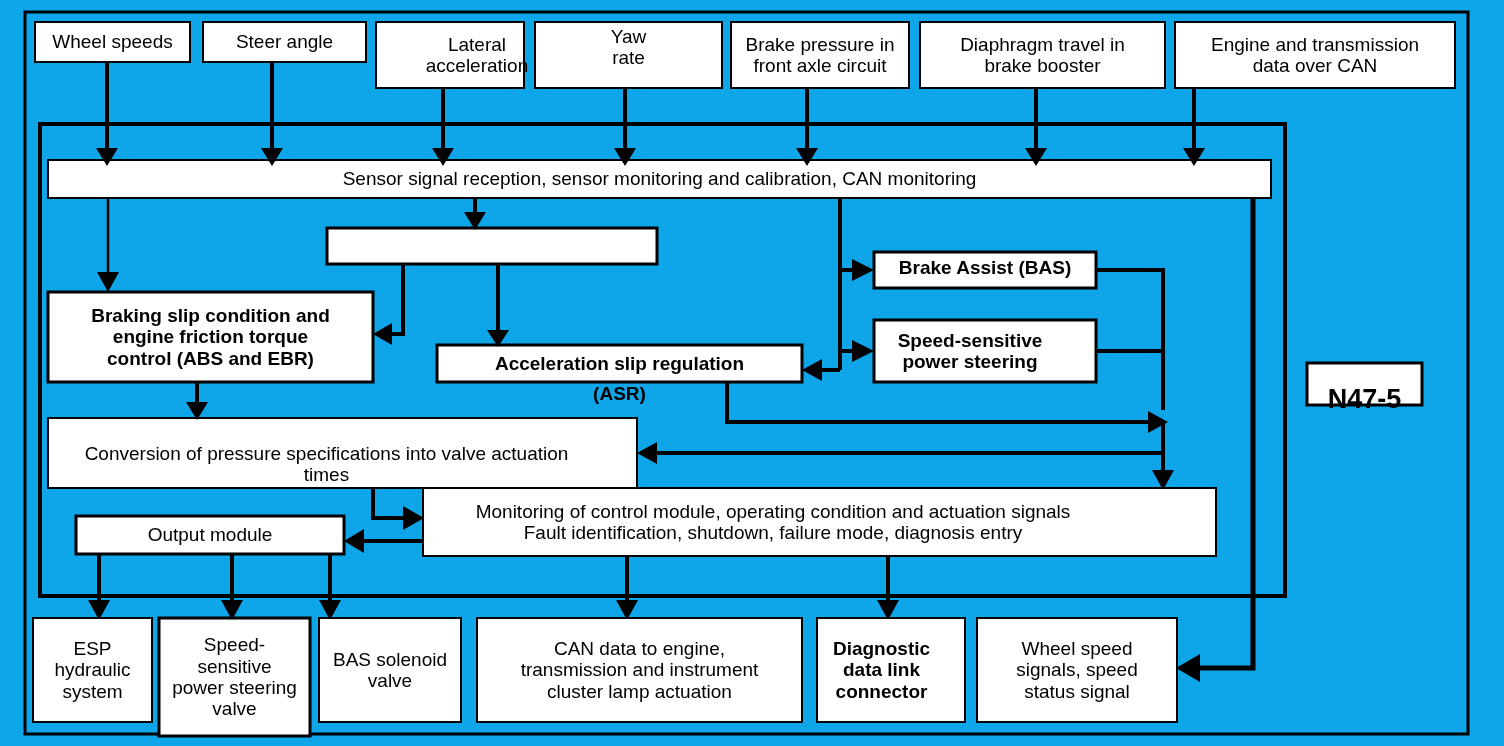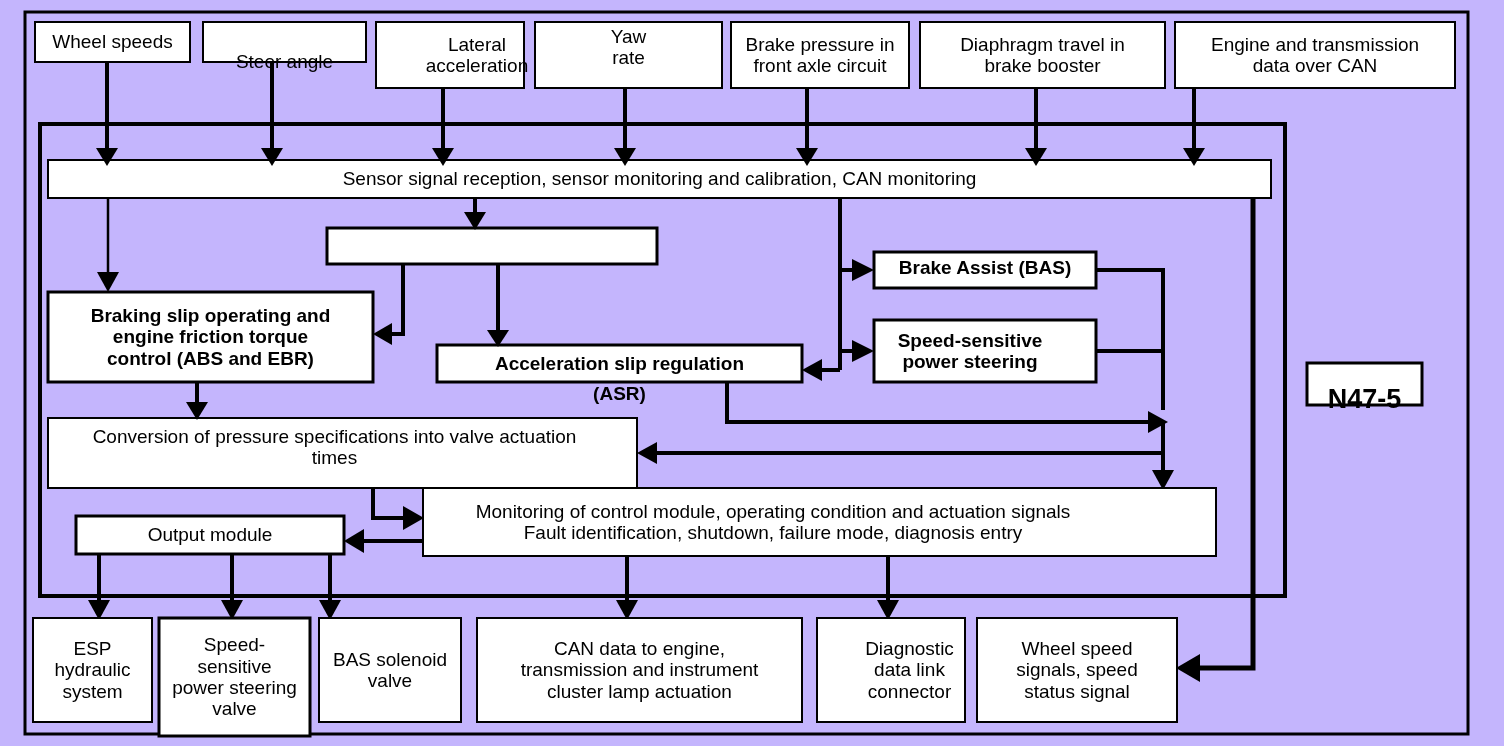--- a/index.html
+++ b/index.html
@@ -1,21 +1,21 @@
 <!DOCTYPE html>
 <html><head>
 <meta charset="utf-8">
 <style>
   html,body{margin:0;padding:0;background:#ffffff;}
   body{
     width:1504px;height:746px;
     font-family:"Liberation Sans","DejaVu Sans",sans-serif;
     overflow:hidden;
   }
-  #stage{position:relative;width:1504px;height:746px;background:#c4b5fd;}
+  #stage{position:relative;width:1504px;height:746px;background:#0ea5e9;}
   svg{position:absolute;left:0;top:0;width:1504px;height:746px;}
   .bx{fill:#ffffff;stroke:#000000;}
   .bx-thin{stroke-width:2;}
   .bx-med{stroke-width:3;}
   .ln{stroke:#000000;fill:none;}
   .ln-thin{stroke-width:2.5;}
   .ln-med{stroke-width:4;}
   .ln-thick{stroke-width:5;}
   .frame-outer{fill:none;stroke:#000;stroke-width:3;}
   .frame-inner{fill:none;stroke:#000;stroke-width:4;}
@@ -152,60 +152,60 @@
   <rect class="bx bx-med" x="159" y="618" width="151" height="118"></rect>
   <rect class="bx bx-thin" x="319" y="618" width="142" height="104"></rect>
   <rect class="bx bx-thin" x="477" y="618" width="325" height="104"></rect>
   <rect class="bx bx-thin" x="817" y="618" width="148" height="104"></rect>
   <rect class="bx bx-thin" x="977" y="618" width="200" height="104"></rect>
 
   <rect class="bx bx-med" x="1307" y="363" width="115" height="42"></rect>
 </svg>
 
 <div class="lbl t-reg" style="left:35px;top:22px;width:155px;height:40px;">Wheel speeds</div>
-<div class="lbl t-reg" style="left:203px;top:22px;width:163px;height:40px;margin-top:20px;">Steer angle</div>
+<div class="lbl t-reg" style="left:203px;top:22px;width:163px;height:40px;">Steer angle</div>
 <div class="lbl t-reg" style="left:376px;top:22px;width:148px;height:66px;padding-left:27px;">Lateral
 acceleration</div>
 <div class="lbl t-reg" style="left:535px;top:22px;width:187px;height:50px;">Yaw
 rate</div>
 <div class="lbl t-reg" style="left:731px;top:22px;width:178px;height:66px;">Brake pressure in
 front axle circuit</div>
 <div class="lbl t-reg" style="left:920px;top:22px;width:245px;height:66px;">Diaphragm travel in
 brake booster</div>
 <div class="lbl t-reg" style="left:1175px;top:22px;width:280px;height:66px;">Engine and transmission
 data over CAN</div>
 
 <div class="lbl t-reg" style="left:48px;top:160px;width:1223px;height:38px;">Sensor signal reception, sensor monitoring and calibration, CAN monitoring</div>
-<div class="lbl t-bold" style="left:48px;top:292px;width:325px;height:90px;">Braking slip operating and
+<div class="lbl t-bold" style="left:48px;top:292px;width:325px;height:90px;">Braking slip condition and
 engine friction torque
 control (ABS and EBR)</div>
 <div class="lbl t-bold" style="left:437px;top:345px;width:365px;height:37px;">Acceleration slip regulation</div>
 <div class="lbl t-bold" style="left:437px;top:381px;width:365px;height:26px;">(ASR)</div>
 <div class="lbl t-bold" style="left:874px;top:252px;width:222px;height:32px;">Brake Assist (BAS)</div>
 <div class="lbl t-bold" style="left:874px;top:320px;width:192px;height:62px;">Speed-sensitive
 power steering</div>
-<div class="lbl t-reg" style="left:50px;top:420px;width:569px;height:58px;align-items:flex-start;padding-top:6px;">Conversion of pressure specifications into valve actuation
+<div class="lbl t-reg" style="left:42px;top:420px;width:569px;height:58px;align-items:flex-start;padding-top:23px;">Conversion of pressure specifications into valve actuation
 times</div>
 <div class="lbl t-reg" style="left:423px;top:488px;width:700px;height:68px;">Monitoring of control module, operating condition and actuation signals
 Fault identification, shutdown, failure mode, diagnosis entry</div>
 <div class="lbl t-reg" style="left:76px;top:516px;width:268px;height:38px;">Output module</div>
 
 <div class="lbl t-reg" style="left:33px;top:618px;width:119px;height:104px;">ESP
 hydraulic
 system</div>
 <div class="lbl t-reg" style="left:159px;top:618px;width:151px;height:118px;">Speed-
 sensitive
 power steering
 valve</div>
 <div class="lbl t-reg" style="left:319px;top:618px;width:142px;height:104px;">BAS solenoid
 valve</div>
 <div class="lbl t-reg" style="left:477px;top:618px;width:325px;height:104px;">CAN data to engine,
 transmission and instrument
 cluster lamp actuation</div>
-<div class="lbl t-reg" style="left:845px;top:618px;width:129px;height:104px;">Diagnostic
+<div class="lbl t-reg" style="left:817px;top:618px;width:129px;height:104px;font-weight:bold;">Diagnostic
 data link
 connector</div>
 <div class="lbl t-reg" style="left:977px;top:618px;width:200px;height:104px;">Wheel speed
 signals, speed
 status signal</div>
 
 <div class="lbl t-n47" style="left:1307px;top:382px;width:115px;height:34px;">N47-5</div>
 
 </div>
 

